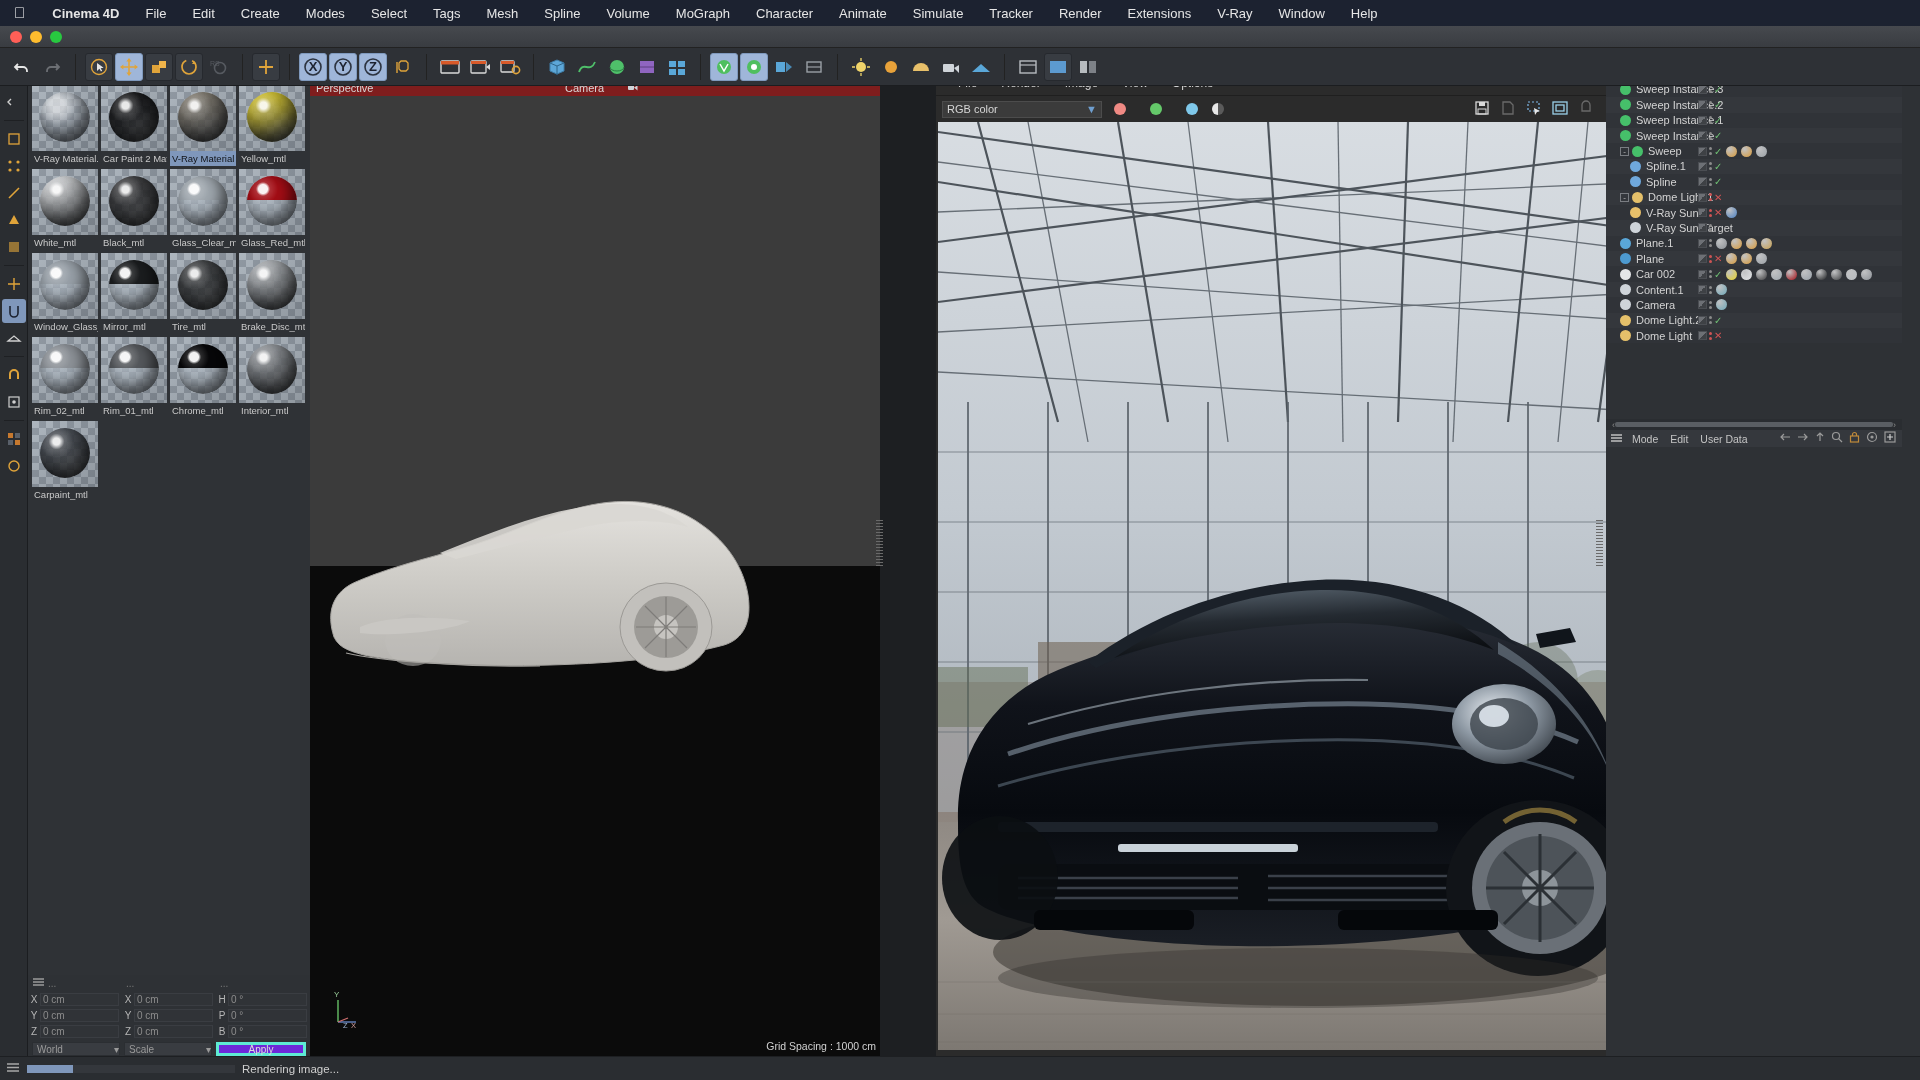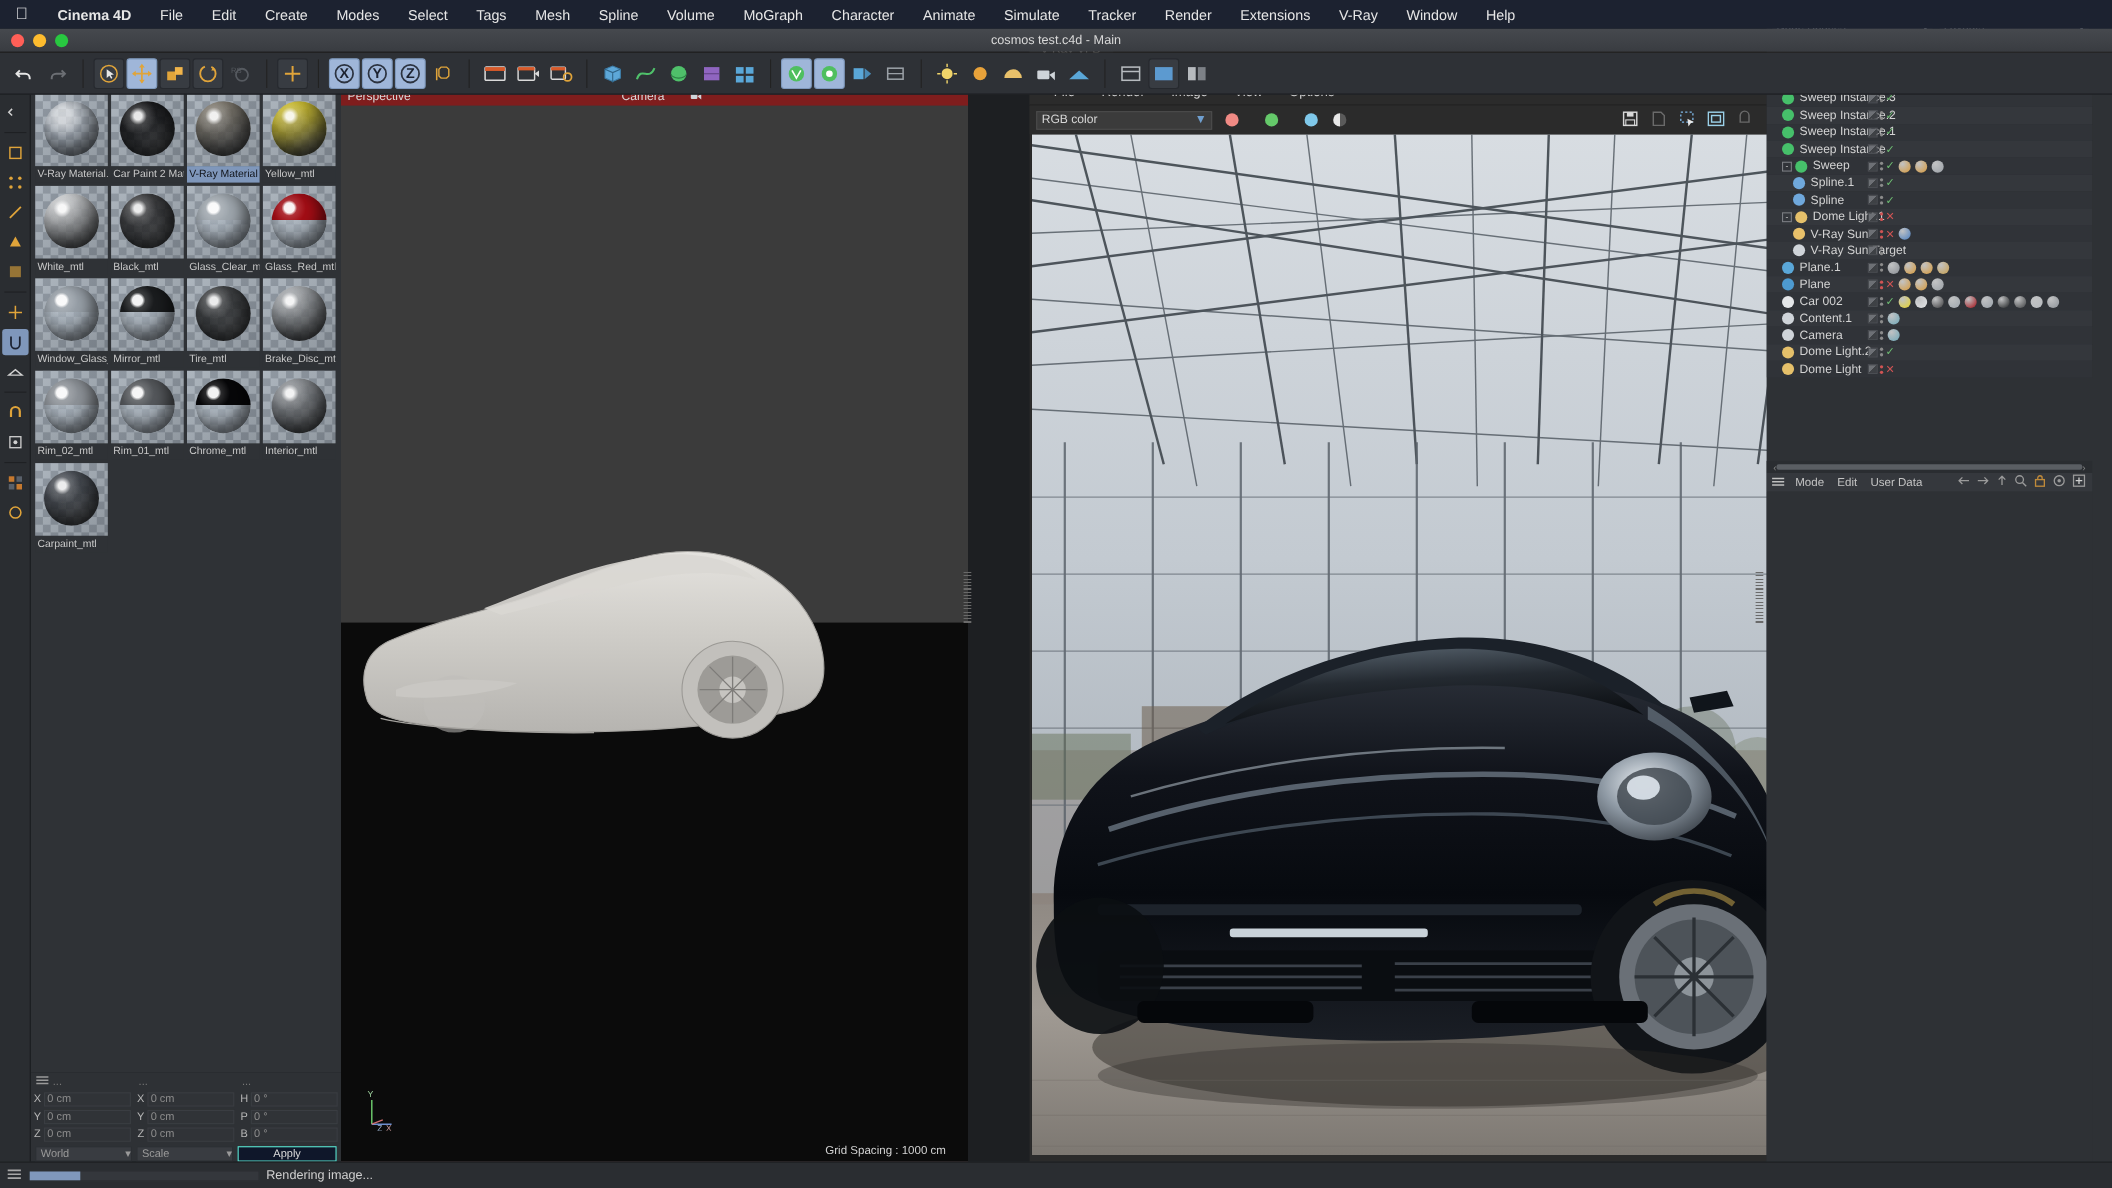--- a/index.html
+++ b/index.html
@@ -81,41 +81,41 @@
   .coord-row { display:flex; height:16px; align-items:center; font-size:10px; }
   .coord-cell { display:flex; align-items:center; width:94px; }
   .coord-cell .lbl { width:12px; text-align:center; color:#b6b6b6; font-size:10px; }
   .coord-cell .inp {
     flex:1; height:13px; background:#303337; border:1px solid #3a3d42;
     color:#8c8c8c; font-size:10px; padding:0 2px; margin-right:3px; position:relative;
   }
   .coord-foot { display:flex; gap:4px; padding:3px 4px 0 4px; }
   .coord-foot .sel2 { width:88px; height:14px; background:#393c41; border:1px solid #2b2e32;
       color:#9a9a9a; font-size:10px; padding-left:4px; display:flex; align-items:center; justify-content:space-between;}
-  .coord-foot .applybtn { flex:1; height:14px; background:#0f172a; border:1px solid #5eead4; color:#ddd;
+  .coord-foot .applybtn { flex:1; height:14px; background:#6d28d9; border:3px solid #5eead4; color:#ddd;
       font-size:10px; display:flex; align-items:center; justify-content:center;}
 
   
   #statusbar { position:absolute; left:0; bottom:0; width:1920px; height:24px; background:#2a2d31;
       display:flex; align-items:center; padding-left:6px; gap:6px; z-index:75; border-top:1px solid #1d1f22;}
   #progbar { width:210px; height:10px; background:#34373c; border:1px solid #2a2d31; }
   #progbar > i { display:block; height:100%; background:#7f97bb; }
 
   
   #viewport { position:absolute; left:310px; top:62px; width:570px; height:994px; background:#7f1d1d; z-index:55; }
   #vp-menu { height:18px; background:#35383d; display:flex; align-items:center; padding-left:4px; border-bottom:1px solid #282a2e; }
   #vp-menu .mm { padding:0 7px; font-size:11px; color:#c4c4c4; }
   #vp-menu .mm.hl { color:#d6b868; }
   #vp-icons { margin-left:auto; display:flex; gap:6px; padding-right:6px; color:#b9b9b9; }
   #vp-label2 { height:16px; display:flex; align-items:center; font-size:11px; color:#d8d8d8; padding-left:6px; }
   #vp-label2 .cam { position:absolute; left:255px; }
   #vp-canvas { position:absolute; left:0; top:34px; width:570px; height:960px; background:#3b3b3b; overflow:hidden; }
   #vp-floor { position:absolute; left:0; top:470px; width:570px; height:490px; background:#0b0b0b; }
   #car-body { position:absolute; left:10px; top:345px; width:450px; height:240px; }
-  #grid-spacing { position:absolute; right:20px; bottom:4px; font-size:10.5px; color:#d2d2d2; }
+  #grid-spacing { position:absolute; right:4px; bottom:4px; font-size:10.5px; color:#d2d2d2; }
   #axis-gizmo { position:absolute; left:22px; bottom:28px; width:40px; height:40px; }
 
   
   #vfb { position:absolute; left:936px; top:36px; width:720px; height:1044px; background:#2b2b2b; z-index:58; }
   #vfb-tab { height:18px; background:#2b2b2b; display:flex; align-items:flex-end; }
   #vfb-tab .t { background:#3a3a3a; color:#cfcfcf; font-size:11px; padding:2px 12px 3px 10px; }
   #vfb-ham { height:16px; display:flex; align-items:center; padding-left:4px; background:#3a3a3a; }
   #vfb-menu { height:26px; background:#2b2b2b; display:flex; align-items:center; padding-left:10px; border-bottom:1px solid #1f1f1f;}
   #vfb-menu .mm { padding:0 12px; font-size:12px; color:#d3d3d3; }
   #vfb-toolbar { height:26px; background:#2b2b2b; display:flex; align-items:center; padding:0 6px; gap:0; }
@@ -194,21 +194,20 @@
   <span class="mi">Window</span>
   <span class="mi">Help</span>
 </div>
 
 <div id="c4d-titlebar">
   <div class="traffic">
     <span class="tl r"></span>
     <span class="tl y"></span>
     <span class="tl g"></span>
   </div>
-  <div id="doc-title">cosmos test.c4d - Main</div>
 </div>
 
 <div id="toolbar">
   <div class="tgrp">
     <div class="tbtn flat">
       <svg width="18" height="18" viewBox="0 0 18 18">
           <path d="M5 6 L2 9 L5 12" fill="none" stroke="#e6e6e6" stroke-width="1.8"></path>
           <path d="M2 9 H10 a4 4 0 0 1 4 4 v1" fill="none" stroke="#e6e6e6" stroke-width="1.8"></path>
         </svg>
     </div>

